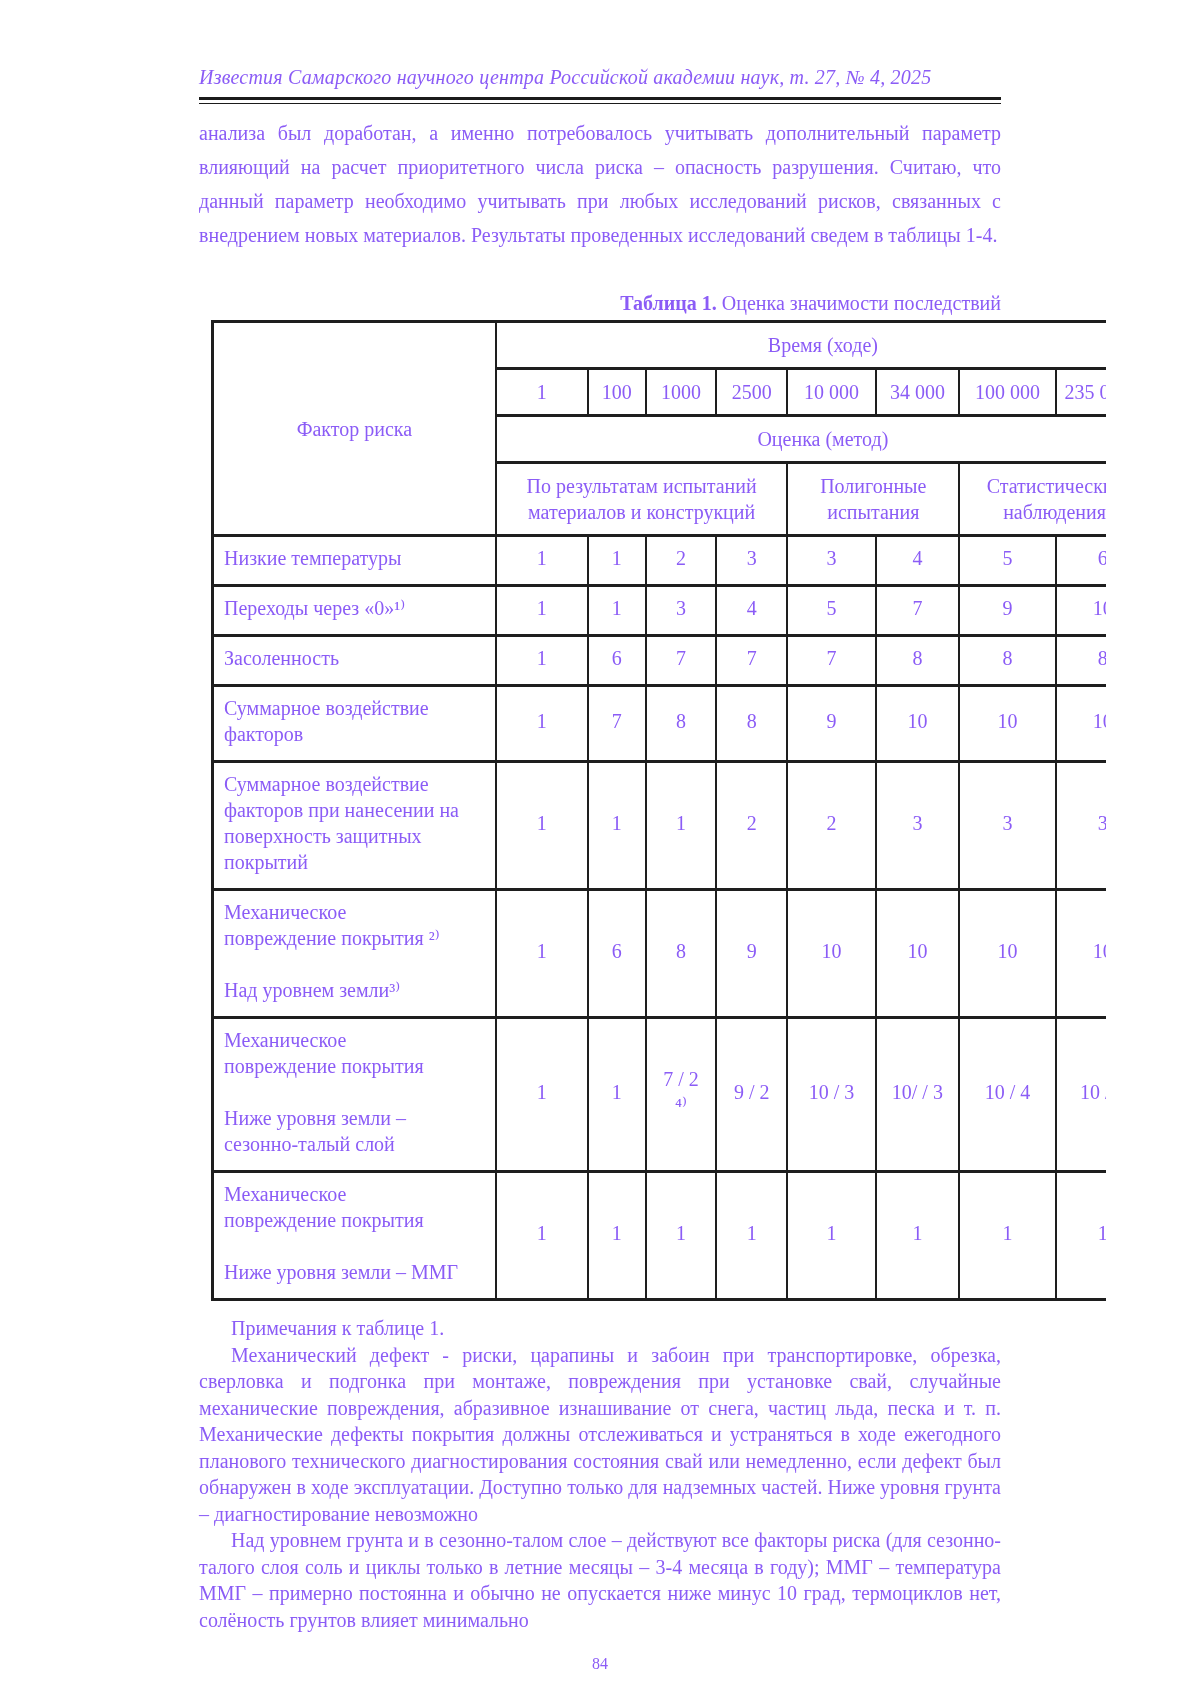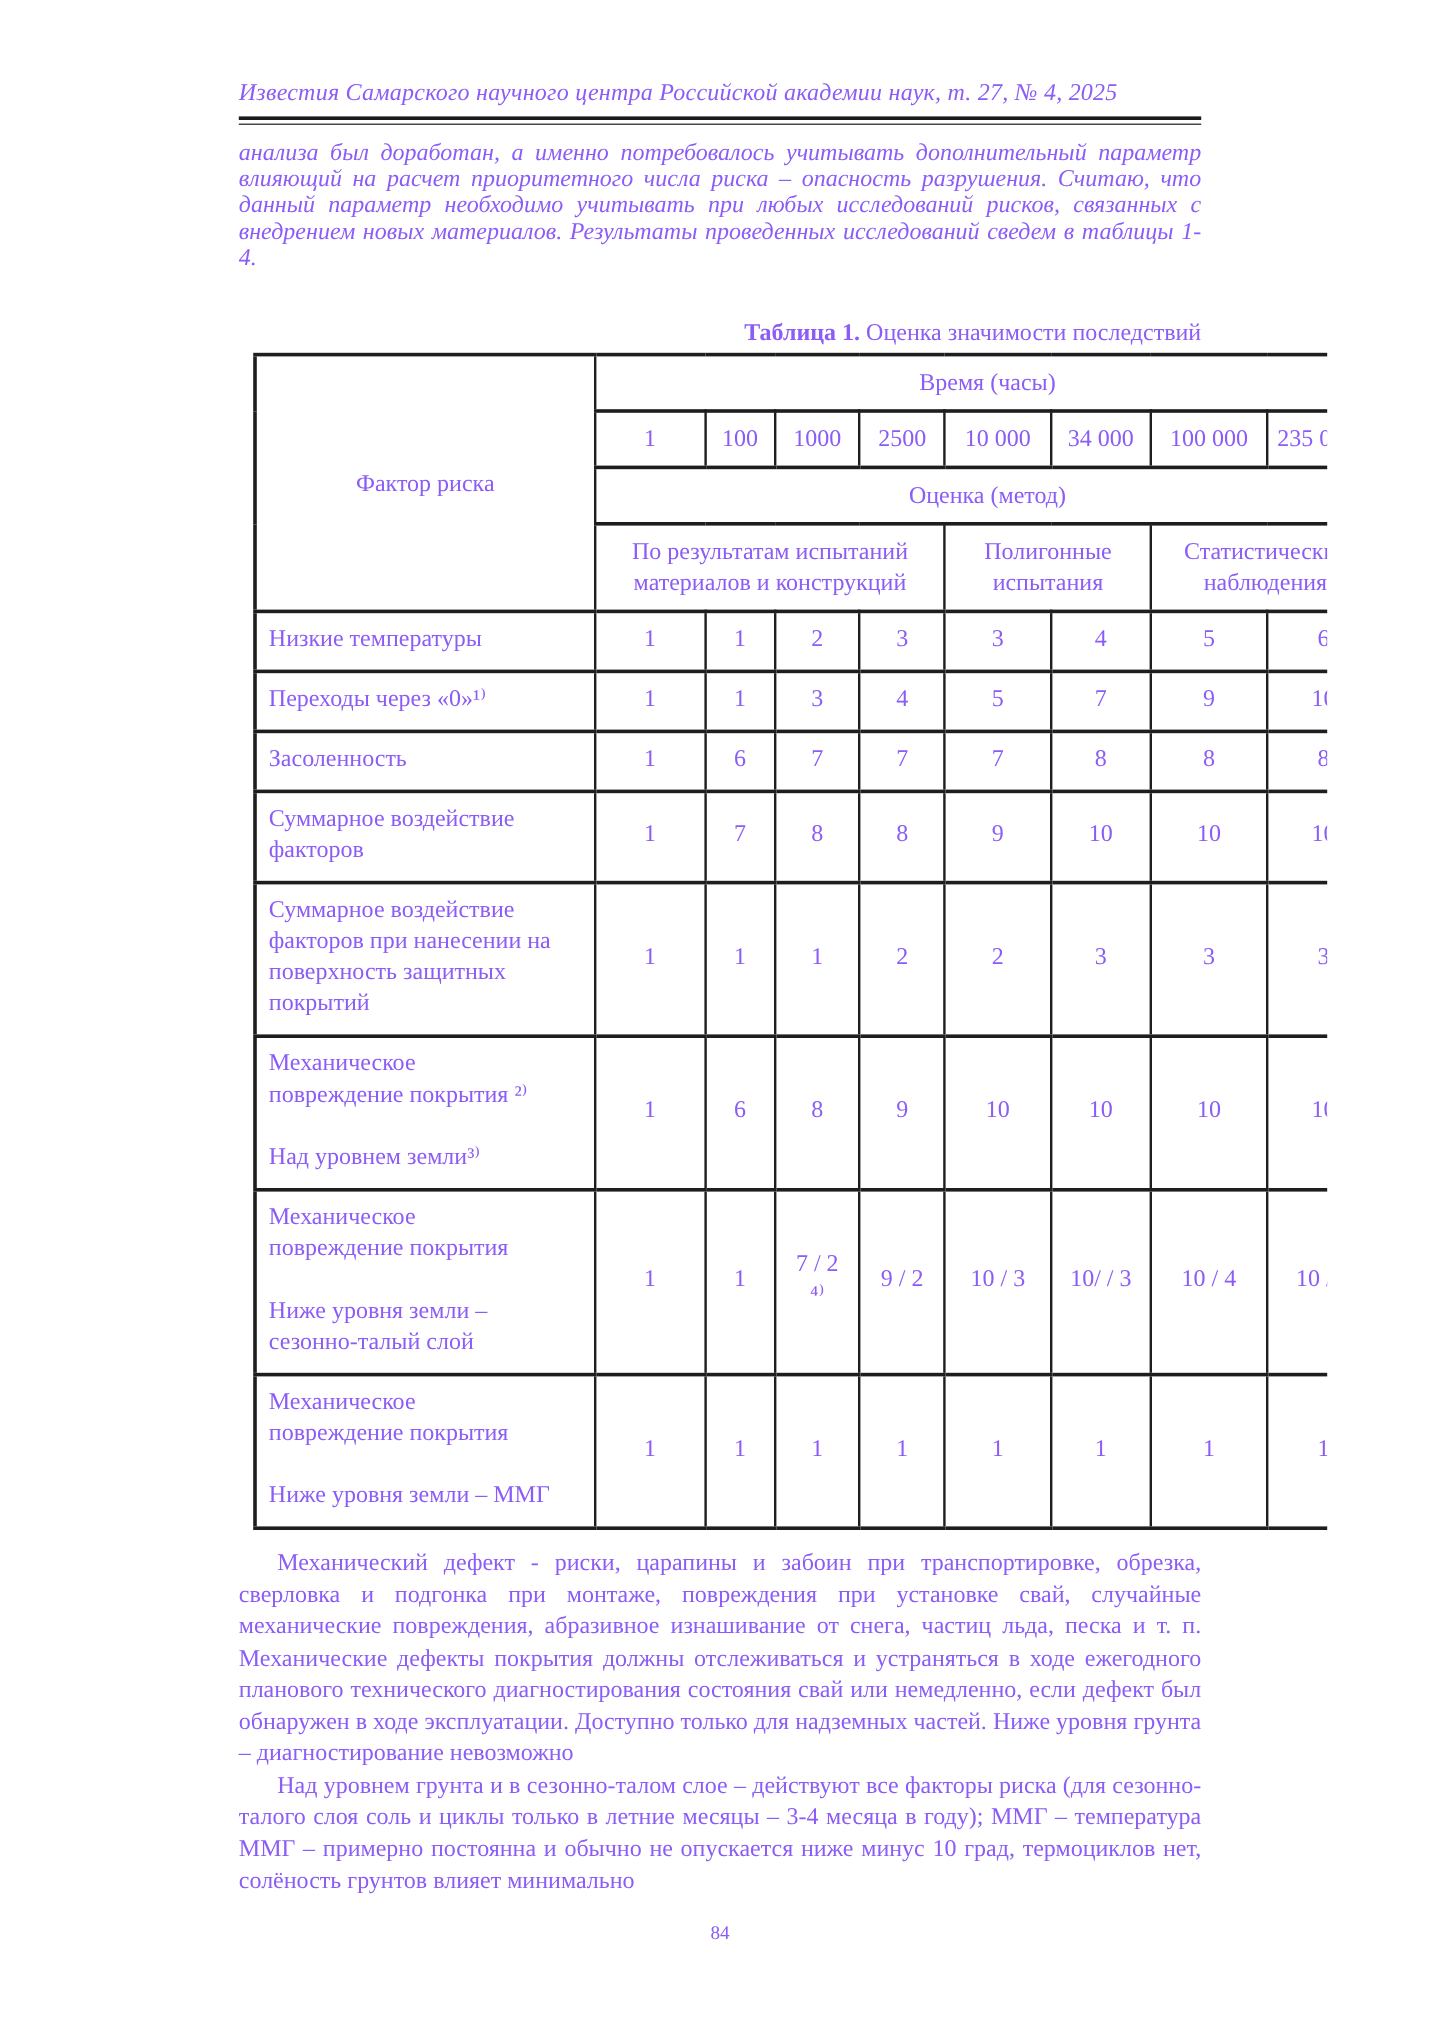--- a/index.html
+++ b/index.html
@@ -30,22 +30,21 @@
   .header-rule {
     margin-top: 7px;
     border-top: 3px solid #1b1b1b;
     border-bottom: 1px solid #1b1b1b;
     height: 3px;
   }
   
   .intro {
     margin: 12px 0 0 0;
     text-align: justify;
-    line-height: 22px;
-    font-style: italic;
+    line-height: 34px;
   }
   
   .table-caption {
     margin: 38px 0 4px 0;
     text-align: right;
     line-height: 26px;
   }
   .caption-bold { font-weight: 700; }
   
   table.risk-table {
@@ -125,21 +124,21 @@
       <col style="width:7.5%">
       <col style="width:7.6%">
       <col style="width:9.4%">
       <col style="width:8.9%">
       <col style="width:10.3%">
       <col style="width:10.1%">
     </colgroup>
     <thead>
       <tr>
         <th rowspan="4">Фактор риска</th>
-        <th colspan="8">Время (часы)</th>
+        <th colspan="8">Время (ходе)</th>
       </tr>
       <tr id="time-values-row">
           <th>1</th>
           <th>100</th>
           <th>1000</th>
           <th>2500</th>
           <th>10 000</th>
           <th>34 000</th>
           <th>100 000</th>
           <th>235 000⁵⁾</th>
@@ -257,19 +256,20 @@
           <td class="value-cell">1</td>
           <td class="value-cell">1</td>
           <td class="value-cell">1</td>
           <td class="value-cell">1</td>
           <td class="value-cell">1</td>
         </tr>
       </tbody>
   </table>
 
   <div class="notes" id="notes">
+      <p class="note-para">Примечания к таблице 1.</p>
       <p class="note-para">Механический дефект - риски, царапины и забоин при транспортировке, обрезка, сверловка и подгонка при монтаже, повреждения при установке свай, случайные механические повреждения, абразивное изнашивание от снега, частиц льда, песка и т. п. Механические дефекты покрытия должны отслеживаться и устраняться в ходе ежегодного планового технического диагностирования состояния свай или немедленно, если дефект был обнаружен в ходе эксплуатации. Доступно только для надземных частей. Ниже уровня грунта – диагностирование невозможно</p>
       <p class="note-para">Над уровнем грунта и в сезонно-талом слое – действуют все факторы риска (для сезонно-талого слоя соль и циклы только в летние месяцы – 3-4 месяца в году); ММГ – температура ММГ – примерно постоянна и обычно не опускается ниже минус 10 град, термоциклов нет, солёность грунтов влияет минимально</p>
     </div>
 
   <div class="page-number">84</div>
 
 </div>
 
 </body></html>

